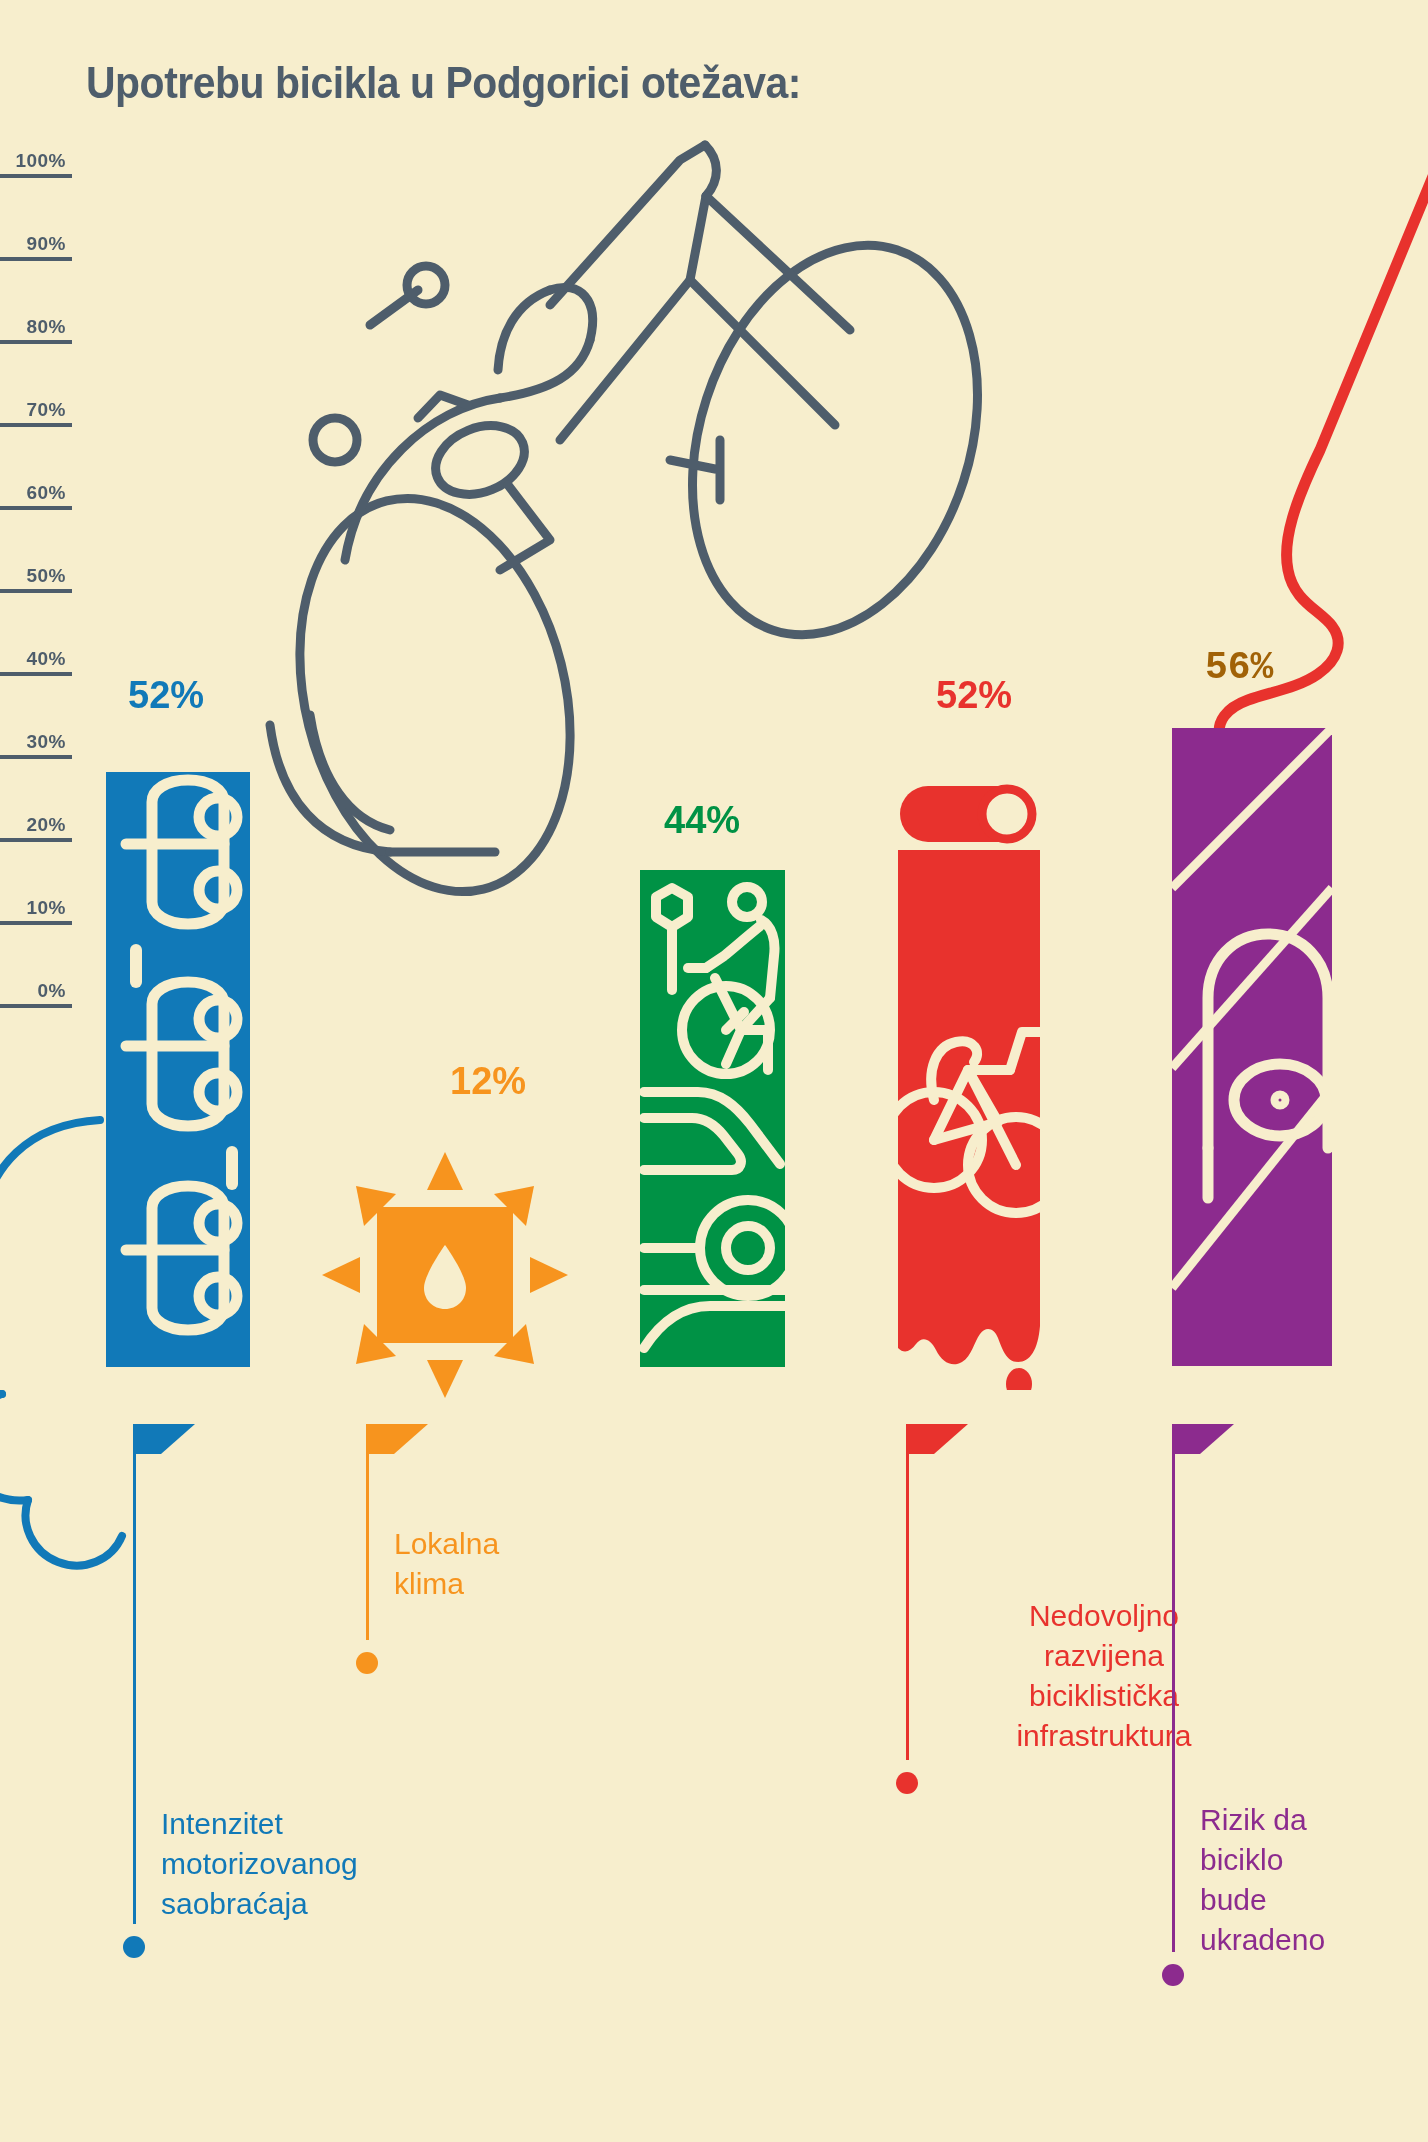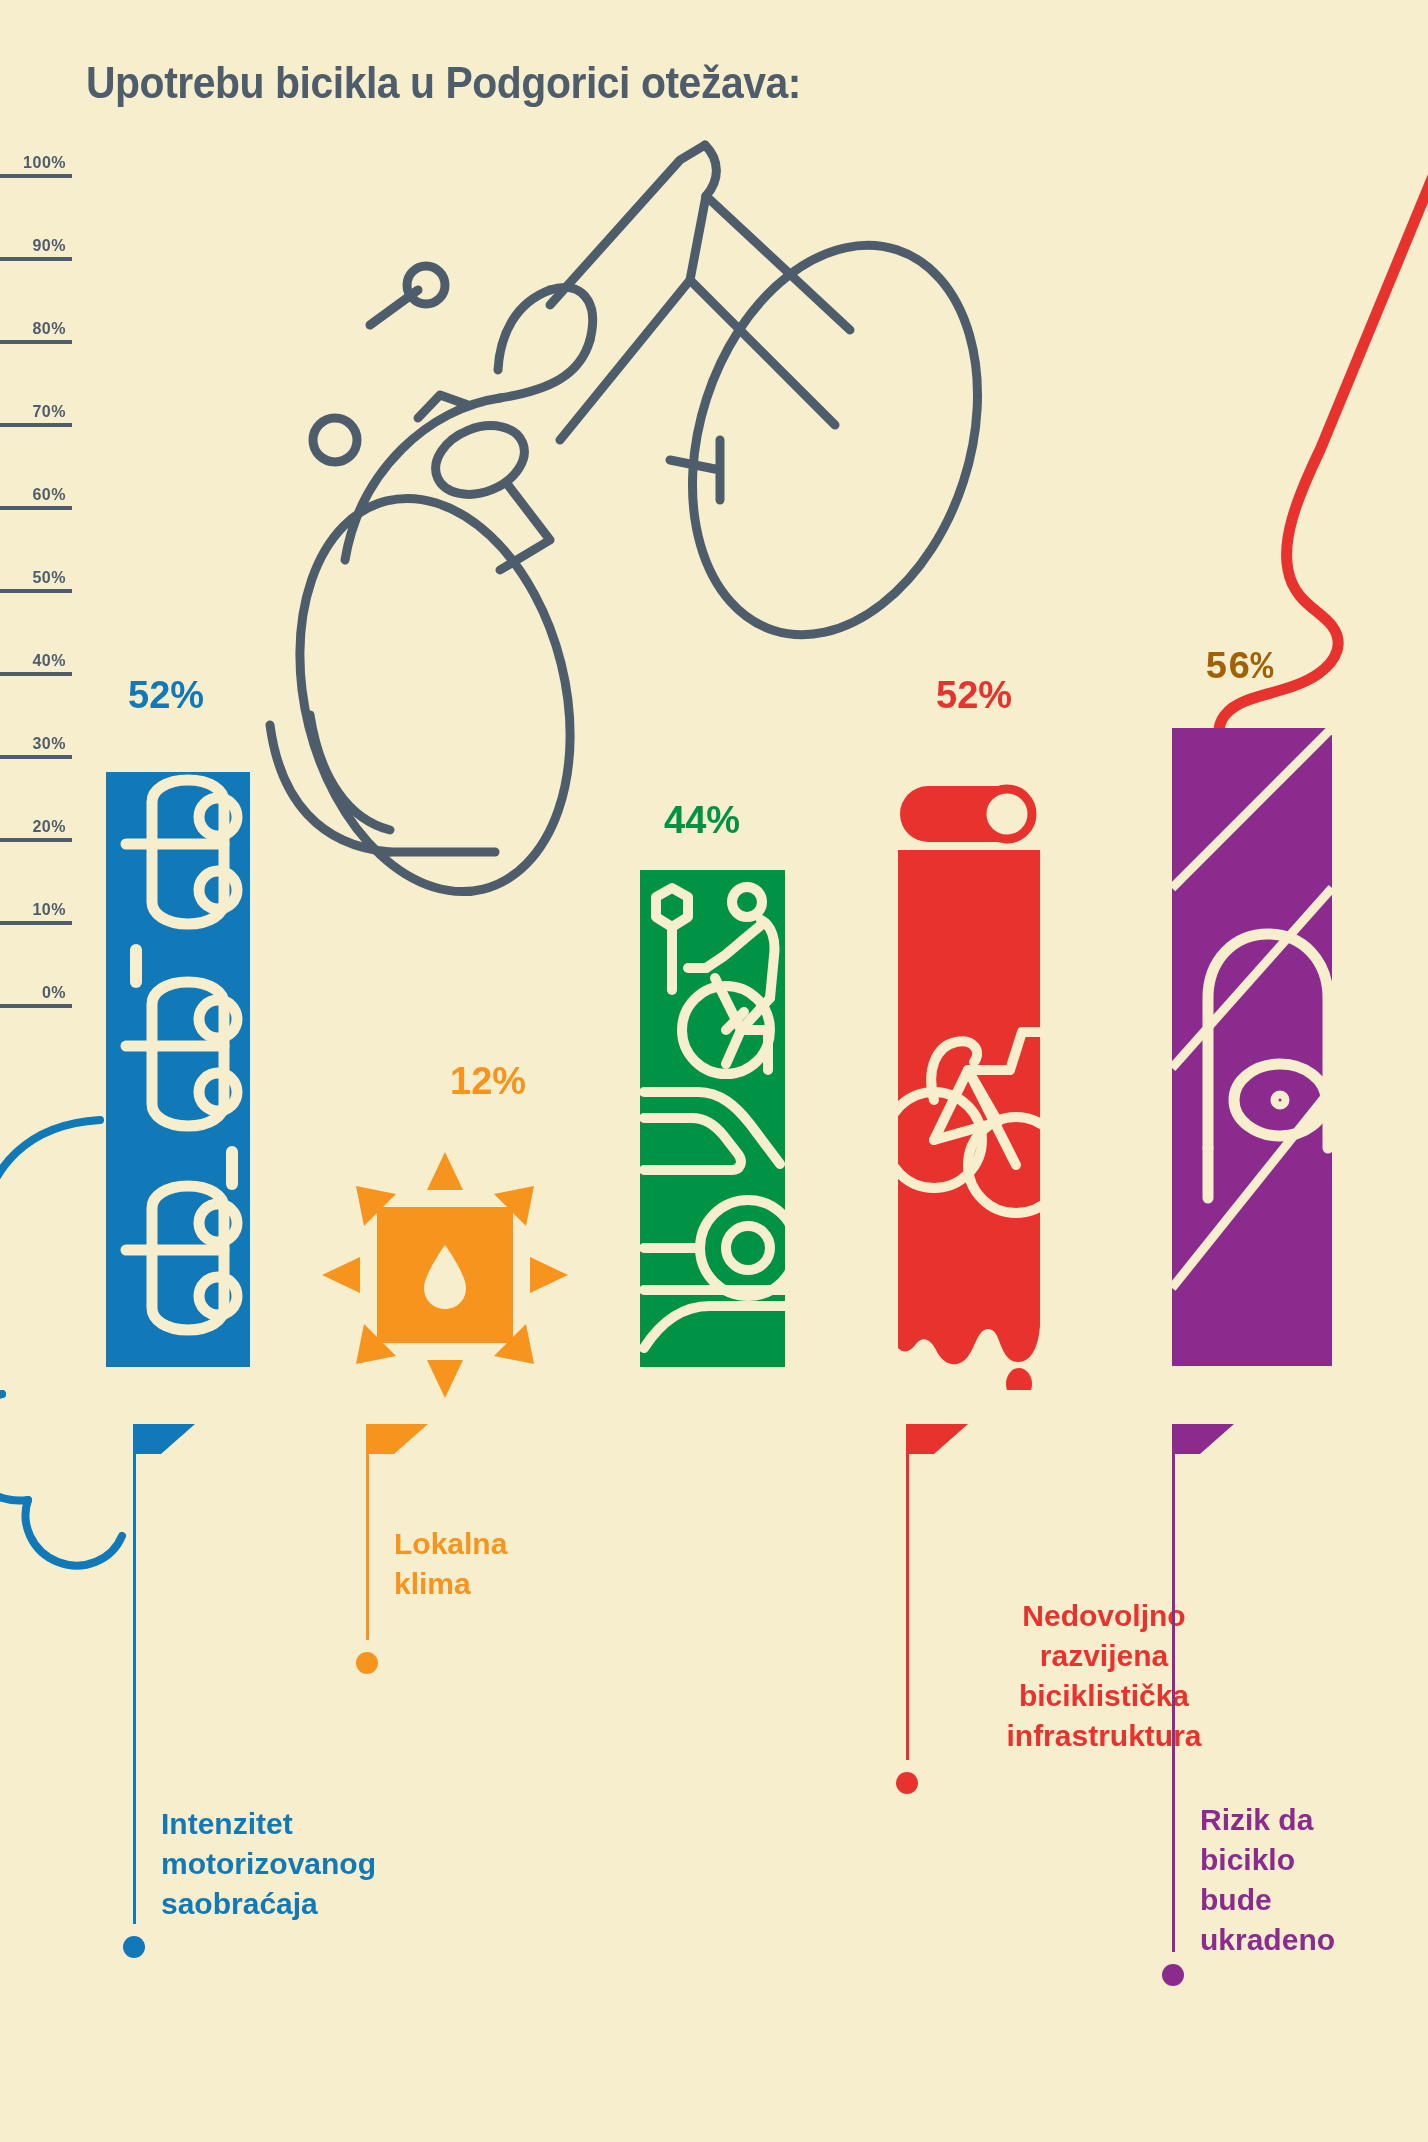--- a/index.html
+++ b/index.html
@@ -23,40 +23,40 @@
     white-space:nowrap;
     font-stretch:condensed;
     transform:scaleX(0.93);
     transform-origin:left top;
   }
 
   
   .axis-row{position:absolute;left:0;width:72px;height:0;}
   .axis-label{
     position:absolute;right:6px;bottom:6px;
-    font-size:16px;font-weight:bold;color:#4e5d6b;
+    font-size:19px;font-weight:bold;color:#4e5d6b;
     letter-spacing:0.5px;white-space:nowrap;
   }
   .axis-tick{
     position:absolute;left:0;bottom:0;width:72px;height:4px;
     background:#4e5d6b;
   }
 
   
   .bar{position:absolute;}
   .pct{
     position:absolute;font-size:38px;font-weight:bold;white-space:nowrap;
   }
 
   
   .callout{position:absolute;}
   .callout .stem{position:absolute;width:3px;}
   .callout .dot{position:absolute;width:22px;height:22px;border-radius:50%;}
   .callout .ctext{
-    position:absolute;font-size:30px;line-height:40px;font-weight:bold;
+    position:absolute;font-size:30px;line-height:40px;font-weight:normal;
     white-space:pre-line;
   }
 
   svg{display:block;}
 </style>
 </head>
 <body>
 
 <div id="stage">
 

